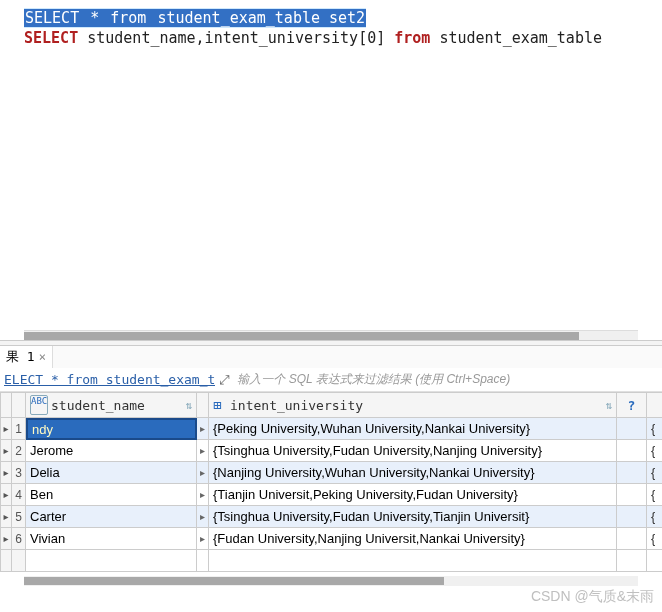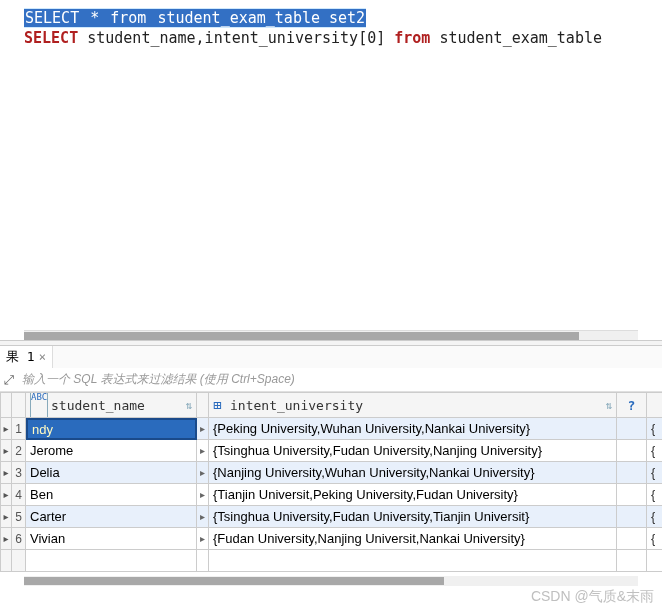--- a/index.html
+++ b/index.html
@@ -33,21 +33,21 @@
 .rowmark { background:#f5f5f5; justify-content:center; color:#555; font-size:10px; }
 .even { background:#e8f0fb; }
 .odd { background:#fff; }
 .selcell { background:#2a6bbd; color:#fef9c3; border:2px solid #1a4a8a; }
 .expander { justify-content:center; color:#666; font-size:10px; }
 .extra { color:#333; }
 .help { color:#2a6bbd; font-weight:bold; justify-content:center; }
 .hscroll2 { height:10px; background:#f0f0f0; position:relative; margin:4px 24px 0; }
 .hscroll2::after { content:''; position:absolute; left:0; top:1px; width:420px; height:8px; background:#a8a8a8; }
 .watermark { position:absolute; right:8px; bottom:6px; color:#bfbfbf; font-size:14px; font-family:"Microsoft YaHei",sans-serif; }
-.abc-ico { display:inline-block; width:18px; height:28px; font-size:9px; color:#2a6bbd; border:1px solid #8ab; border-radius:2px; text-align:right; line-height:10px; margin-right:3px; }
+.abc-ico { display:inline-block; width:18px; height:20px; font-size:9px; color:#2a6bbd; border:1px solid #8ab; border-radius:2px; text-align:right; line-height:10px; margin-right:3px; }
 .grid-ico { display:inline-block; width:14px; height:14px; margin-right:3px; position:relative; }
 .grid-ico::before { content:'⊞'; color:#2a6bbd; font-size:14px; line-height:14px; }
 </style>
 </head>
 <body>
 
 <div class="editor">
   <div class="code-line"><span class="line1-bg"><span class="hl-sel">SELECT</span><span class="hl-sel"> * </span><span class="hl-sel">from</span><span class="hl-sel"> student_exam_table set2</span></span></div>
   <div class="code-line"><span class="kw">SELECT</span><span class="plain"> student_name,intent_university[0] </span><span class="kw2">from</span><span class="plain"> student_exam_table</span></div>
 </div>
@@ -55,20 +55,21 @@
 <div class="divider"></div>
 
 <div class="tabs">
   <div class="tab">
     <span>果 1</span>
     <span class="x">×</span>
   </div>
 </div>
 
 <div class="filter-row">
+  <span class="sql-text"><span class="u">ELECT * from student_exam_t</span></span>
   <span class="expand-icon">⤢</span>
   <span class="filter-input">输入一个 SQL 表达式来过滤结果 (使用 Ctrl+Space)</span>
 </div>
 
 <div class="grid-wrap">
   <div class="grid">
     <div class="hdr first"></div>
     <div class="hdr"></div>
     <div class="hdr">
       <span class="abc-ico">ABC</span>

